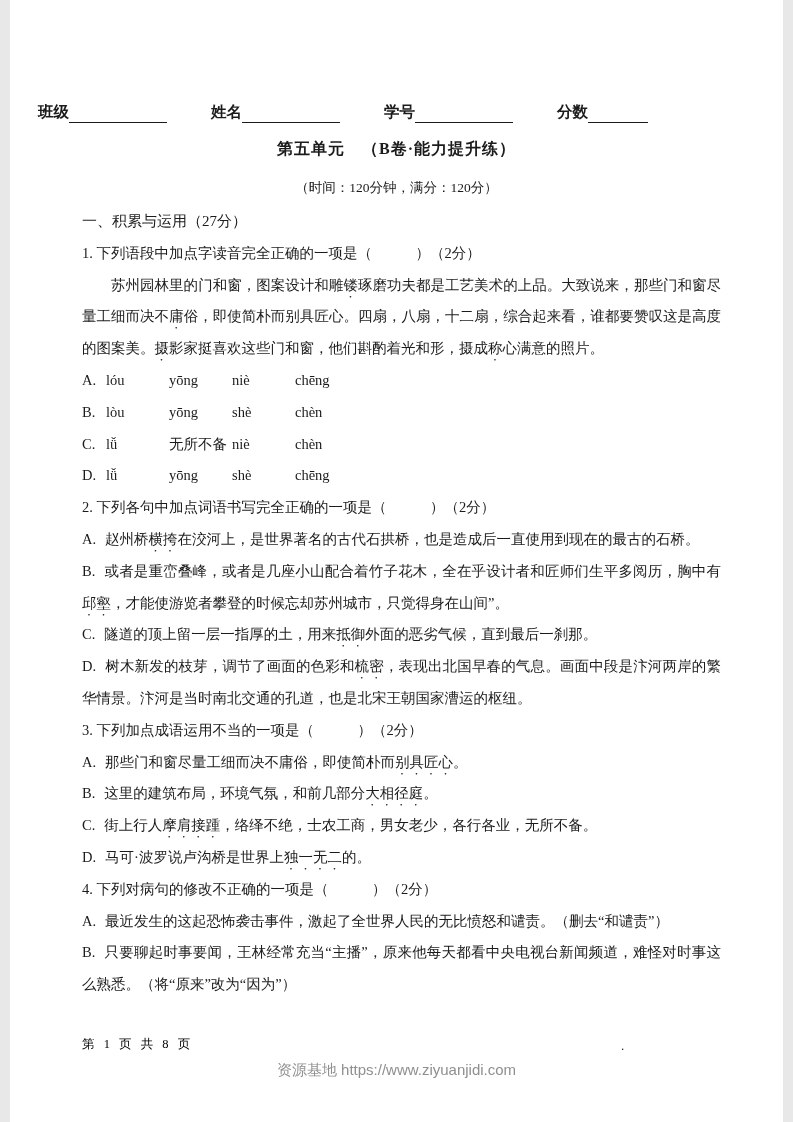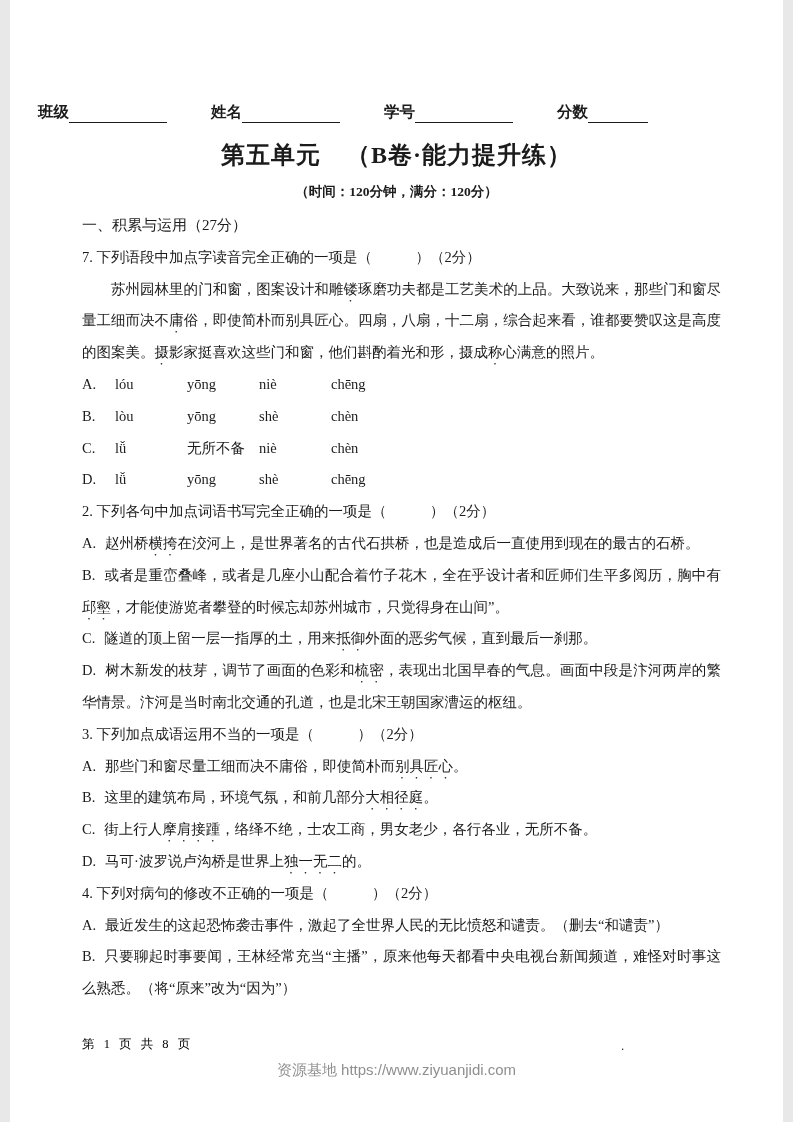--- a/index.html
+++ b/index.html
@@ -26,43 +26,43 @@
   .fld:last-child{margin-right:0;}
   .blank{
     display:inline-block;
     width:98px;height:17px;
     border-bottom:1.4px solid #1b1b1b;
   }
   .blank.short{width:60px;}
   .title{
     text-align:center;
     font-weight:bold;
-    font-size:24px;
+    font-size:16px;
     margin-top:16px;
     letter-spacing:1px;
   }
   .subtitle{
     text-align:center;
-    font-weight:bold;
+    font-weight:normal;
     font-size:13.5px;
-    margin-top:12px;
+    margin-top:19px;
   }
   
   .body{
     margin-top:9px;
     font-size:14.5px;
     line-height:31.8px;
     text-align:justify;
   }
   .body p{margin:0;}
   .section{font-weight:normal;font-size:15px;}
   .passage{text-indent:2em;}
   .opt-label{margin-right:9px;}
   .pinyin-row .opt-label{display:inline-block;width:24px;margin-right:0;}
-  .pcol{display:inline-block;width:63px;margin-left:9px;}
+  .pcol{display:inline-block;width:63px;}
   .em-dot{
     -webkit-text-emphasis:filled dot;
     -webkit-text-emphasis-position:under right;
     text-emphasis:filled dot;
     text-emphasis-position:under right;
   }
   
   .page-num{
     position:absolute;left:72px;top:1036px;
     font-size:12.5px;letter-spacing:3px;color:#000000;
@@ -104,21 +104,21 @@
   </div>
 
   <div class="title">第五单元　（B卷·能力提升练）</div>
   <div class="subtitle">（时间：120分钟，满分：120分）</div>
 
   <div class="content">
     <div class="body">
 
       <p class="section">一、积累与运用（27分）</p>
 
-      <p>7. 下列语段中加点字读音完全正确的一项是（　　　）（2分）</p>
+      <p>1. 下列语段中加点字读音完全正确的一项是（　　　）（2分）</p>
       <p class="passage"><span>苏州园林里的门和窗，图案设计和雕</span><span class="em-dot">镂</span><span>琢磨功夫都是工艺美术的上品。大致说来，那些门和窗尽量工细而决不</span><span class="em-dot">庸</span><span>俗，即使简朴而别具匠心。四扇，八扇，十二扇，综合起来看，谁都要赞叹这是高度的图案美。</span><span class="em-dot">摄</span><span>影家挺喜欢这些门和窗，他们斟酌着光和形，摄成</span><span class="em-dot">称</span><span>心满意的照片。</span></p>
       <p class="pinyin-row">
         <span class="opt-label">A.</span><span class="pcol">lóu</span><span class="pcol">yōng</span><span class="pcol">niè</span><span class="pcol">chēng</span>
       </p>
       <p class="pinyin-row">
         <span class="opt-label">B.</span><span class="pcol">lòu</span><span class="pcol">yōng</span><span class="pcol">shè</span><span class="pcol">chèn</span>
       </p>
       <p class="pinyin-row">
         <span class="opt-label">C.</span><span class="pcol">lǚ</span><span class="pcol">无所不备</span><span class="pcol">niè</span><span class="pcol">chèn</span>
       </p>

